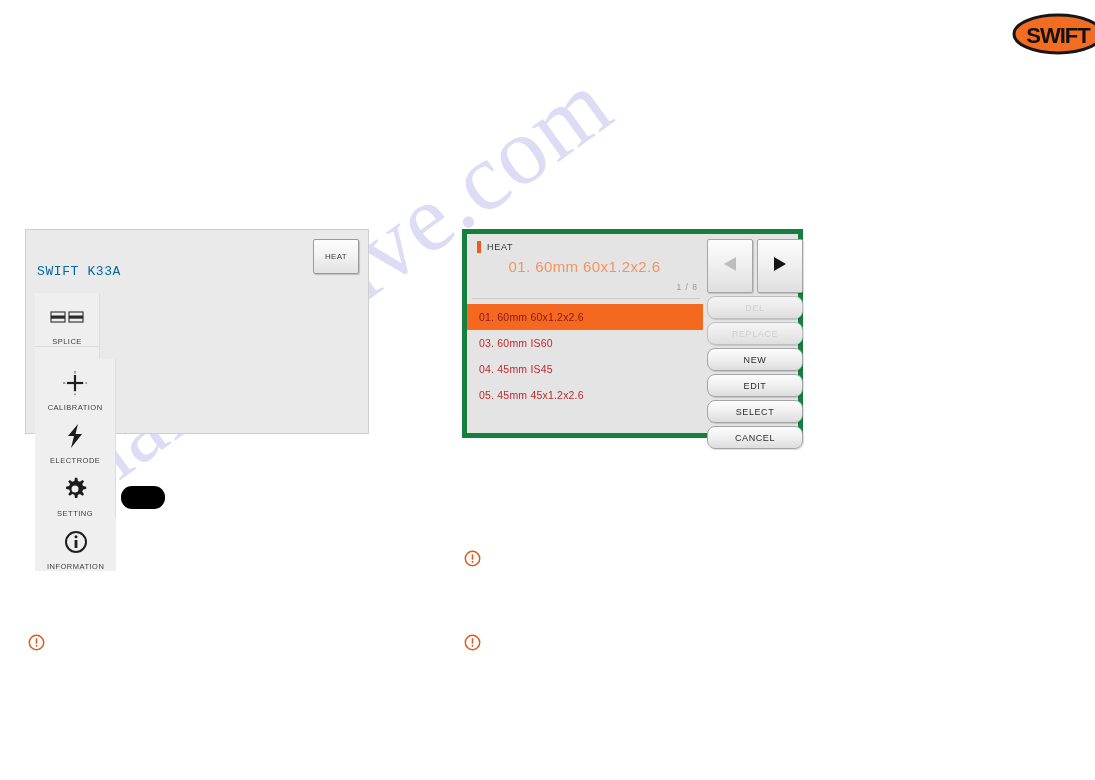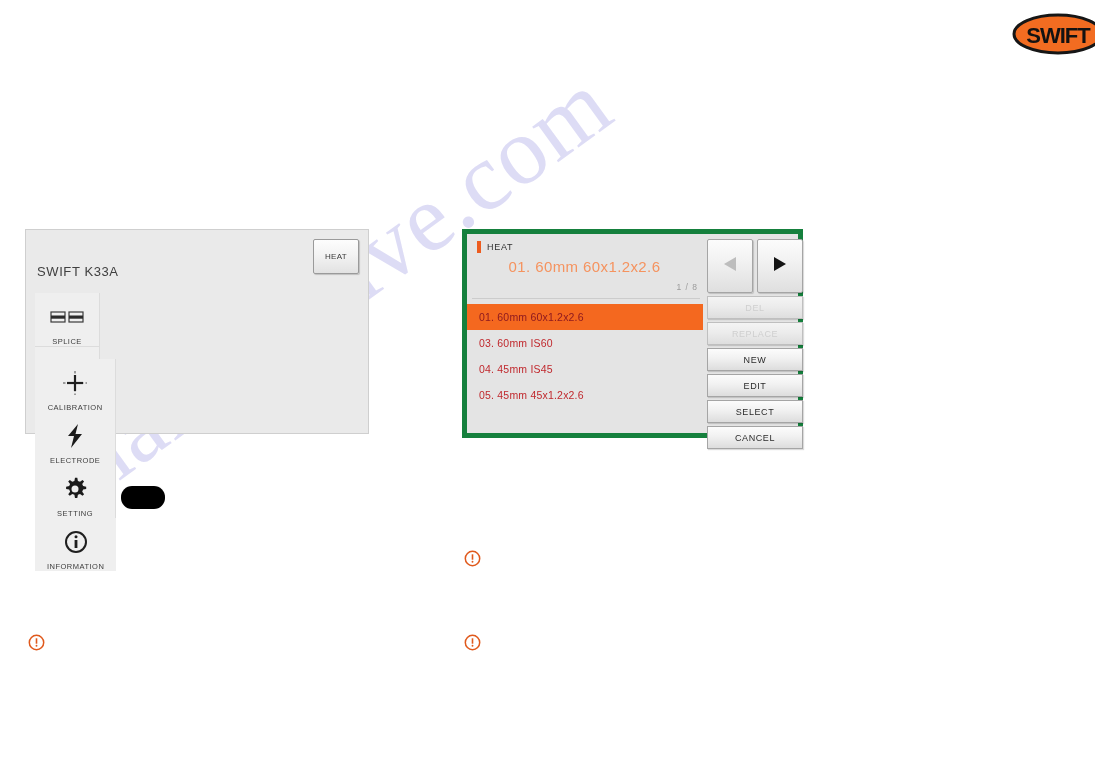--- a/index.html
+++ b/index.html
@@ -71,23 +71,23 @@
     position: absolute;
     left: 0; top: 0;
     width: 100%;
     height: 62px;
   }
   #menu-title {
     position: absolute;
     left: 11px;
     top: 34px;
     font-size: 13px;
-    color: #404040;
+    color: #0369a1;
     letter-spacing: 0.6px;
-    font-family: Liberation Sans, sans-serif;
+    font-family: Liberation Mono, monospace;
   }
   #ready-button {
     position: absolute;
     right: 9px;
     top: 9px;
     width: 44px;
     height: 33px;
     background: linear-gradient(to bottom, #fdfdfd 0%, #f3f3f3 45%, #e2e2e2 100%);
     border: 1px solid #9a9a9a;
     border-radius: 2px;
@@ -262,21 +262,21 @@
     display: flex;
     align-items: center;
     justify-content: center;
     box-sizing: border-box;
   }
   .ctl-btn {
     width: 96px;
     height: 23px;
     margin-top: 3px;
     border: 1px solid #a5a5a5;
-    border-radius: 0;
+    border-radius: 8px;
     background: linear-gradient(to bottom, #fcfcfc 0%, #f1f1f1 45%, #dddddd 100%);
     box-shadow: 1px 1px 1px rgba(0,0,0,0.14);
     display: flex;
     align-items: center;
     justify-content: center;
     font-size: 9px;
     letter-spacing: 0.6px;
     color: #2b2b2b;
     box-sizing: border-box;
   }

